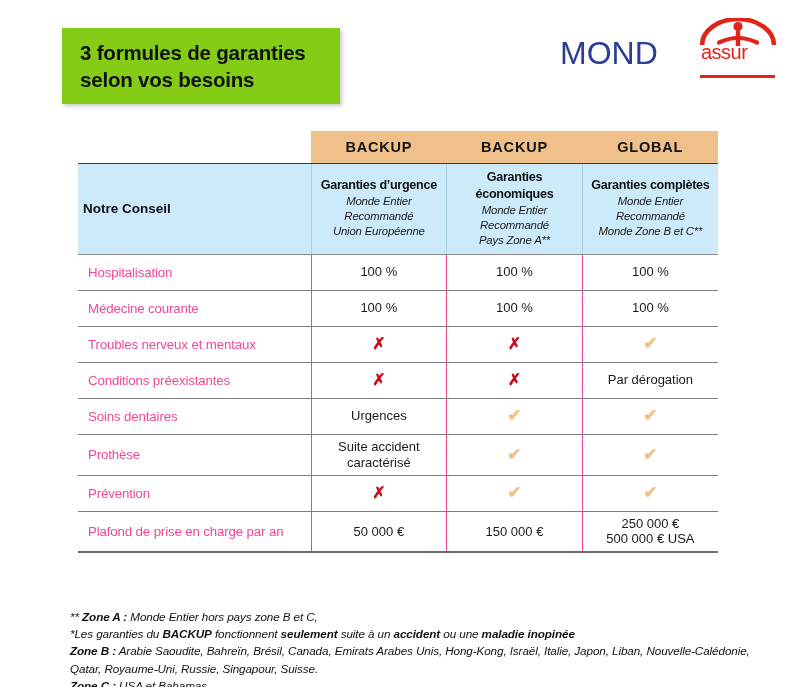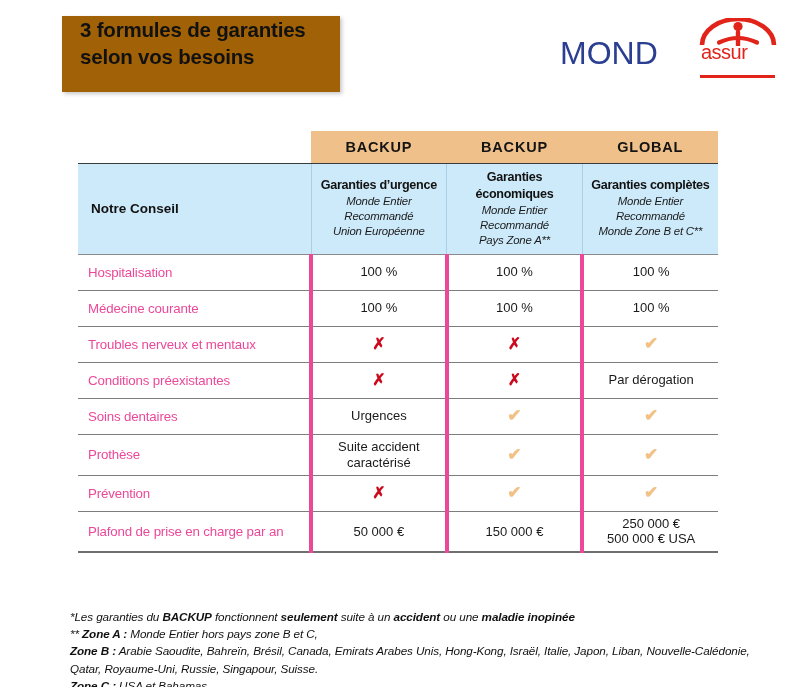--- a/index.html
+++ b/index.html
@@ -22,26 +22,27 @@
   .header {
     position: absolute;
     top: 0; left: 0;
     width: 789px;
     height: 118px;
   }
 
   .title-box {
     position: absolute;
     left: 62px;
-    top: 16px;
+    top: 28px;
     width: 278px;
     height: 76px;
-    background: #a16207;
+    background: #84cc16;
     box-shadow: 2px 2px 4px rgba(0,0,0,0.22);
     display: flex;
+    align-items: center;
   }
   .title-text {
     padding-left: 18px;
     font-size: 20.5px;
     font-weight: bold;
     line-height: 1.33;
     color: #111111;
     letter-spacing: -0.2px;
   }
 
@@ -120,21 +121,21 @@
 
   
   tr.advice td {
     background: #cdeafa;
     vertical-align: middle;
     height: 72px;
     border-top: 1.5px solid #3a3a3a;
     border-bottom: 1.5px solid #8a8a8a;
   }
   tr.advice td.advice-label {
-    padding-left: 13px;
+    padding-left: 5px;
     font-size: 13.5px;
     font-weight: bold;
     color: #111111;
   }
   tr.advice td.advice-cell {
     text-align: center;
     padding: 5px 2px 6px 2px;
     border-left: 1px solid #a9cfe4;
   }
   .advice-title {
@@ -163,21 +164,21 @@
     font-size: 13.3px;
     font-weight: normal;
     color: #ec4899;
     letter-spacing: -0.15px;
   }
   tr.body-row td.val {
     text-align: center;
     font-size: 13px;
     color: #1a1a1a;
     line-height: 1.18;
-    border-left: 4px solid #ec4899;
+    border-left: 1px solid #ec4899;
   }
   tr.body-row.tall td { height: 41px; }
   tr.body-row.last td { border-bottom: 2.6px solid #6f6f6f; }
 
   .mark-x {
     color: #cc0a1e;
     font-size: 16px;
     font-weight: bold;
     line-height: 1;
     display: inline-block;
@@ -326,20 +327,20 @@
             <td class="val two-line">
               <div>250 000 €</div>
               <div>500 000 € USA</div>
             </td>
           </tr>
         </tbody>
     </table>
   </div>
 
   <div class="notes">
+      <div><span>** </span><b>Zone A :</b><span> Monde Entier hors pays zone B et C,</span></div>
       <div><span>*Les garanties du </span><b>BACKUP</b><span> fonctionnent </span><b>seulement</b><span> suite à un </span><b>accident</b><span> ou une </span><b>maladie inopinée</b></div>
-      <div><span>** </span><b>Zone A :</b><span> Monde Entier hors pays zone B et C,</span></div>
       <div><b>Zone B :</b><span> Arabie Saoudite, Bahreïn, Brésil, Canada, Emirats Arabes Unis, Hong-Kong, Israël, Italie, Japon, Liban, Nouvelle-Calédonie,</span></div>
       <div><span>Qatar, Royaume-Uni, Russie, Singapour, Suisse.</span></div>
       <div><b>Zone C :</b><span> USA et Bahamas.</span></div>
     </div>
 
 </div>
 
 </body></html>

